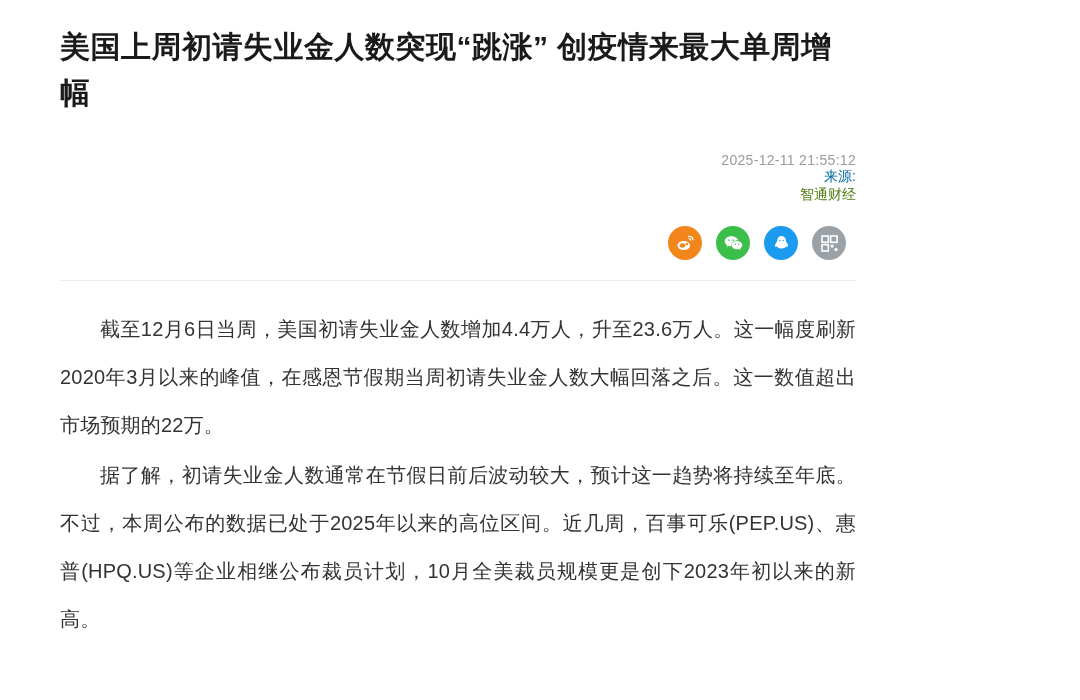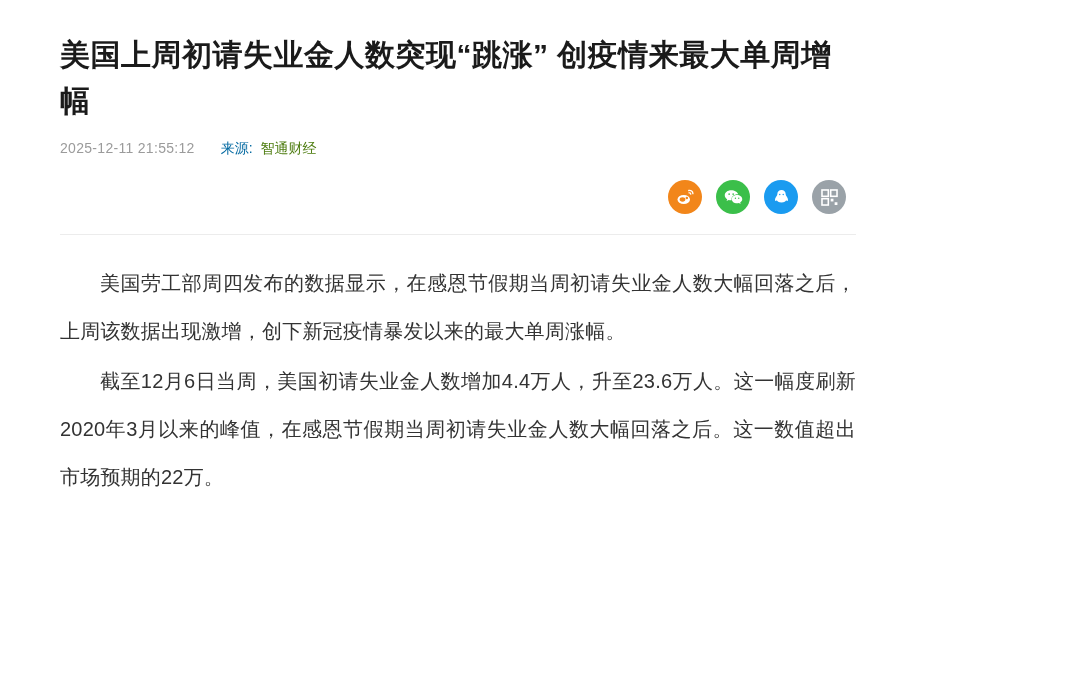--- a/index.html
+++ b/index.html
@@ -11,38 +11,39 @@
     width: 1080px;
     height: 700px;
     font-family: "Liberation Sans", sans-serif;
     color: #333333;
     overflow: hidden;
   }
   .page {
     width: 916px;
     height: 700px;
     box-sizing: border-box;
-    padding: 16px 60px;
+    padding: 8px 60px;
     position: relative;
   }
   .article-title {
     font-size: 30px;
     line-height: 46px;
     font-weight: bold;
     color: #1a1a1a;
     letter-spacing: 0.5px;
     padding-top: 16px;
     margin: 0;
   }
   .meta-row {
     display: flex;
-    align-items: flex-start;
-    margin-top: 16px;
+    align-items: flex-end;
+    margin-top: 36px;
     font-size: 14px;
     color: #999999;
+    flex-direction: column;
   }
   .meta-date {
     color: #9b9b9b;
     letter-spacing: 0.3px;
   }
   .meta-source-label {
     margin-left: 26px;
     color: #0369a1;
   }
   .meta-source-link {
@@ -138,17 +139,17 @@
         <rect x="2.5" y="13.5" width="8" height="8" stroke="#ffffff" stroke-width="2"></rect>
         <rect x="13.5" y="13.5" width="3.5" height="3.5" fill="#ffffff"></rect>
         <rect x="18.5" y="18" width="3.5" height="3.5" fill="#ffffff"></rect>
       </svg>
     </div>
   </div>
 
   <div class="divider"></div>
 
   <div class="body-text">
-    <p>美国劳工部周四发布的数据显示，在感恩节假期当周初请失业金人数大幅回落之后，上周该数据出现激增，创下新冠疫情暴发以来的最大单周涨幅。</p>
     <p>截至12月6日当周，美国初请失业金人数增加4.4万人，升至23.6万人。这一幅度刷新2020年3月以来的峰值，在感恩节假期当周初请失业金人数大幅回落之后。这一数值超出市场预期的22万。</p>
+    <p>据了解，初请失业金人数通常在节假日前后波动较大，预计这一趋势将持续至年底。不过，本周公布的数据已处于2025年以来的高位区间。近几周，百事可乐(PEP.US)、惠普(HPQ.US)等企业相继公布裁员计划，10月全美裁员规模更是创下2023年初以来的新高。</p>
   </div>
 
 </div>
 
 </body></html>

